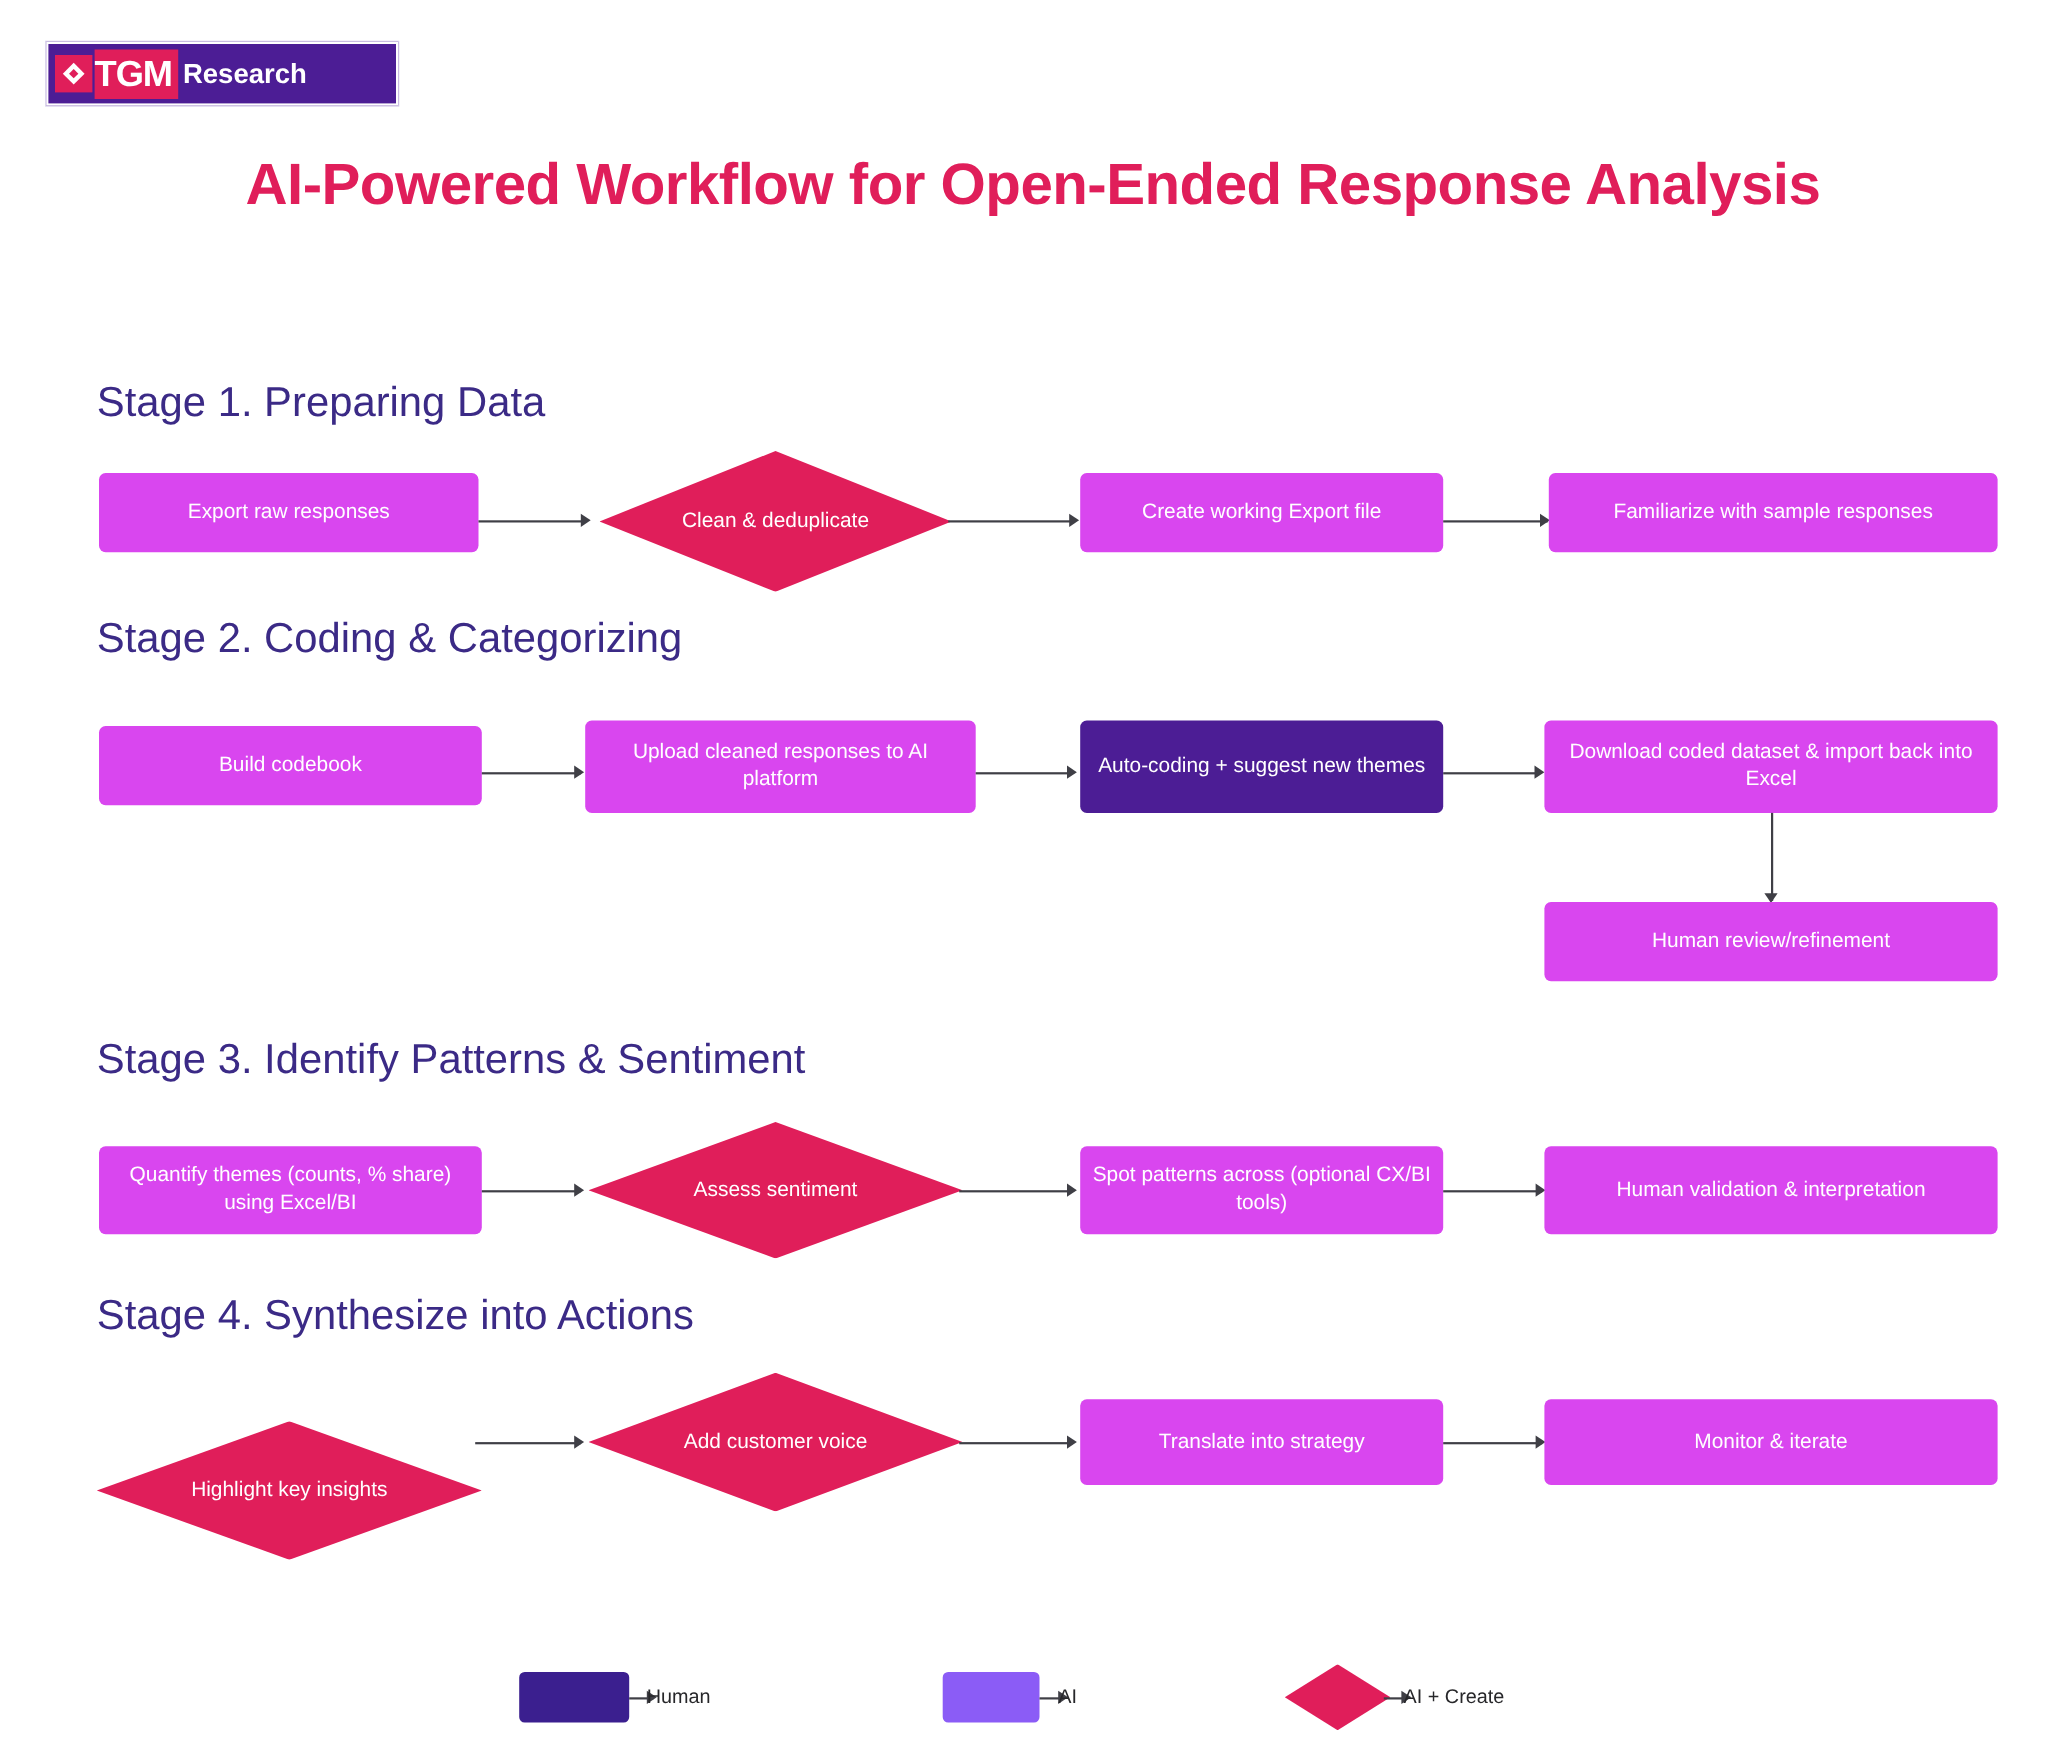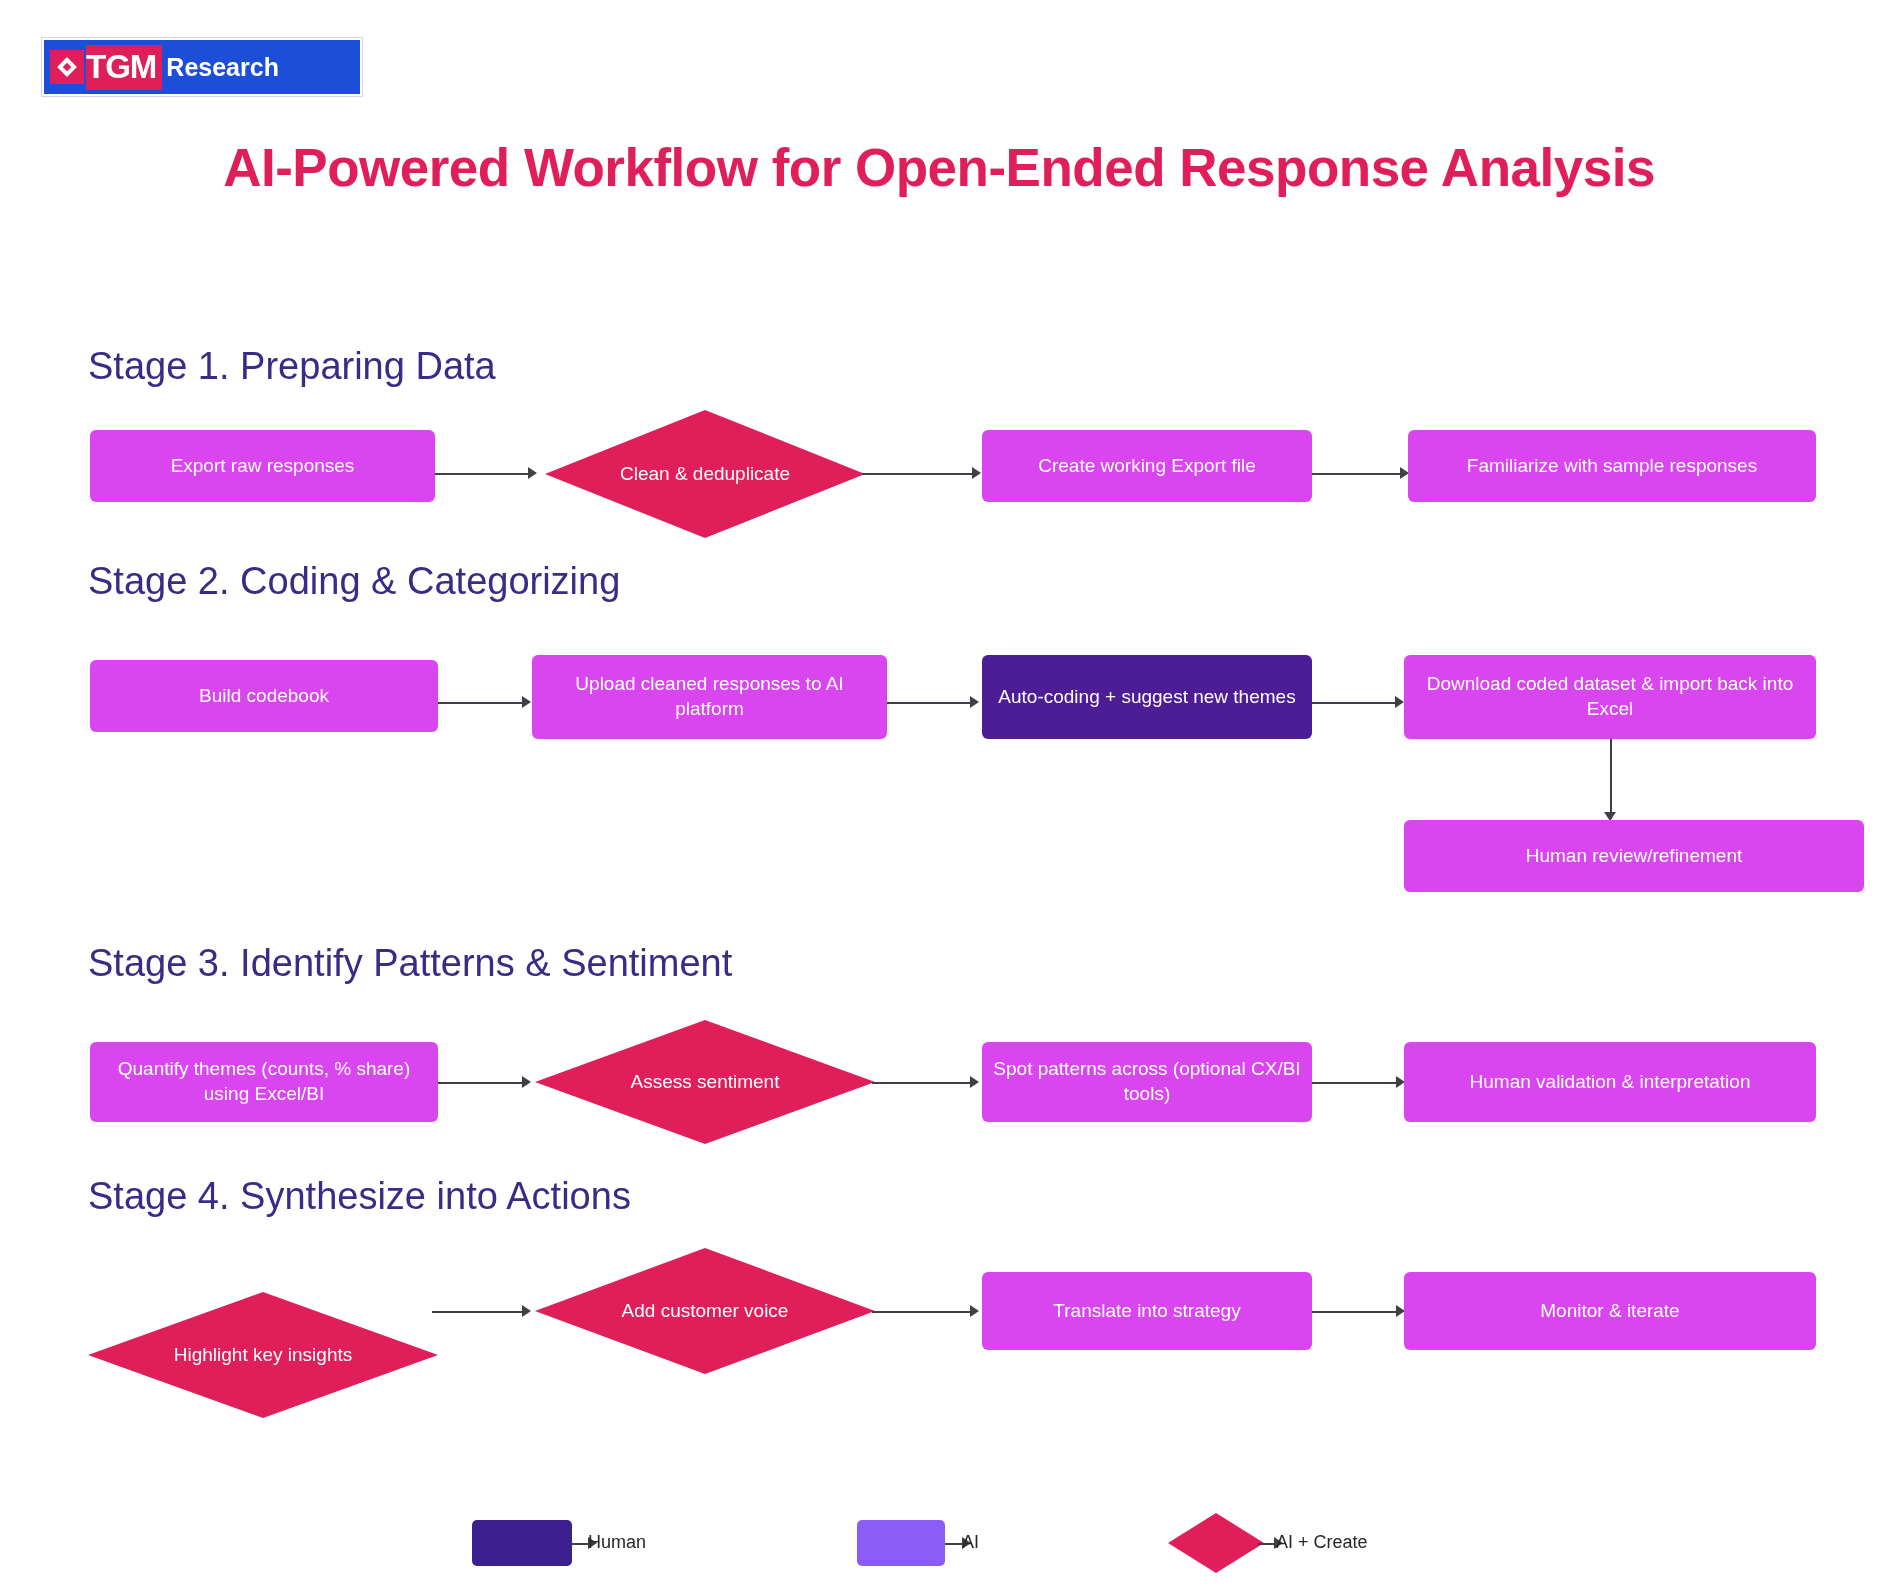--- a/index.html
+++ b/index.html
@@ -15,21 +15,21 @@
     overflow: hidden;
   }
 
   
   .logo {
     position: absolute;
     left: 42px;
     top: 38px;
     width: 320px;
     height: 58px;
-    background: #1d4ed8;
+    background: #4c1d95;
     border: 2px solid #ffffff;
     box-shadow: 0 0 0 1px #d9d2ec;
     display: flex;
     align-items: center;
     box-sizing: border-box;
     padding-left: 6px;
   }
   .logo-mark {
     width: 34px;
     height: 34px;
@@ -220,21 +220,21 @@
 <div class="node ai" style="left:982px; top:655px; width:330px; height:84px;">Auto-coding + suggest new themes</div>
 
 <div class="conn" style="left:1312px; top:702px; width:88px;"></div>
 <div class="arrow-r" style="left:1395px; top:696px;"></div>
 
 <div class="node human" style="left:1404px; top:655px; width:412px; height:84px;">Download coded dataset &amp; import back into Excel</div>
 
 <div class="conn-v" style="left:1610px; top:739px; height:80px;"></div>
 <div class="arrow-d" style="left:1604px; top:812px;"></div>
 
-<div class="node human" style="left:1404px; top:820px; width:460px; height:72px;">Human review/refinement</div>
+<div class="node human" style="left:1404px; top:820px; width:412px; height:72px;">Human review/refinement</div>
 
 <div class="stage-heading" style="top:942px;">Stage 3. Identify Patterns &amp; Sentiment</div>
 
 <div class="node human" style="left:90px; top:1042px; width:348px; height:80px;">Quantify themes (counts, % share) using Excel/BI</div>
 
 <div class="conn" style="left:438px; top:1082px; width:90px;"></div>
 <div class="arrow-r" style="left:522px; top:1076px;"></div>
 
 <div class="diamond-node" style="left:535px; top:1020px; width:340px; height:124px;">Assess sentiment</div>
 

